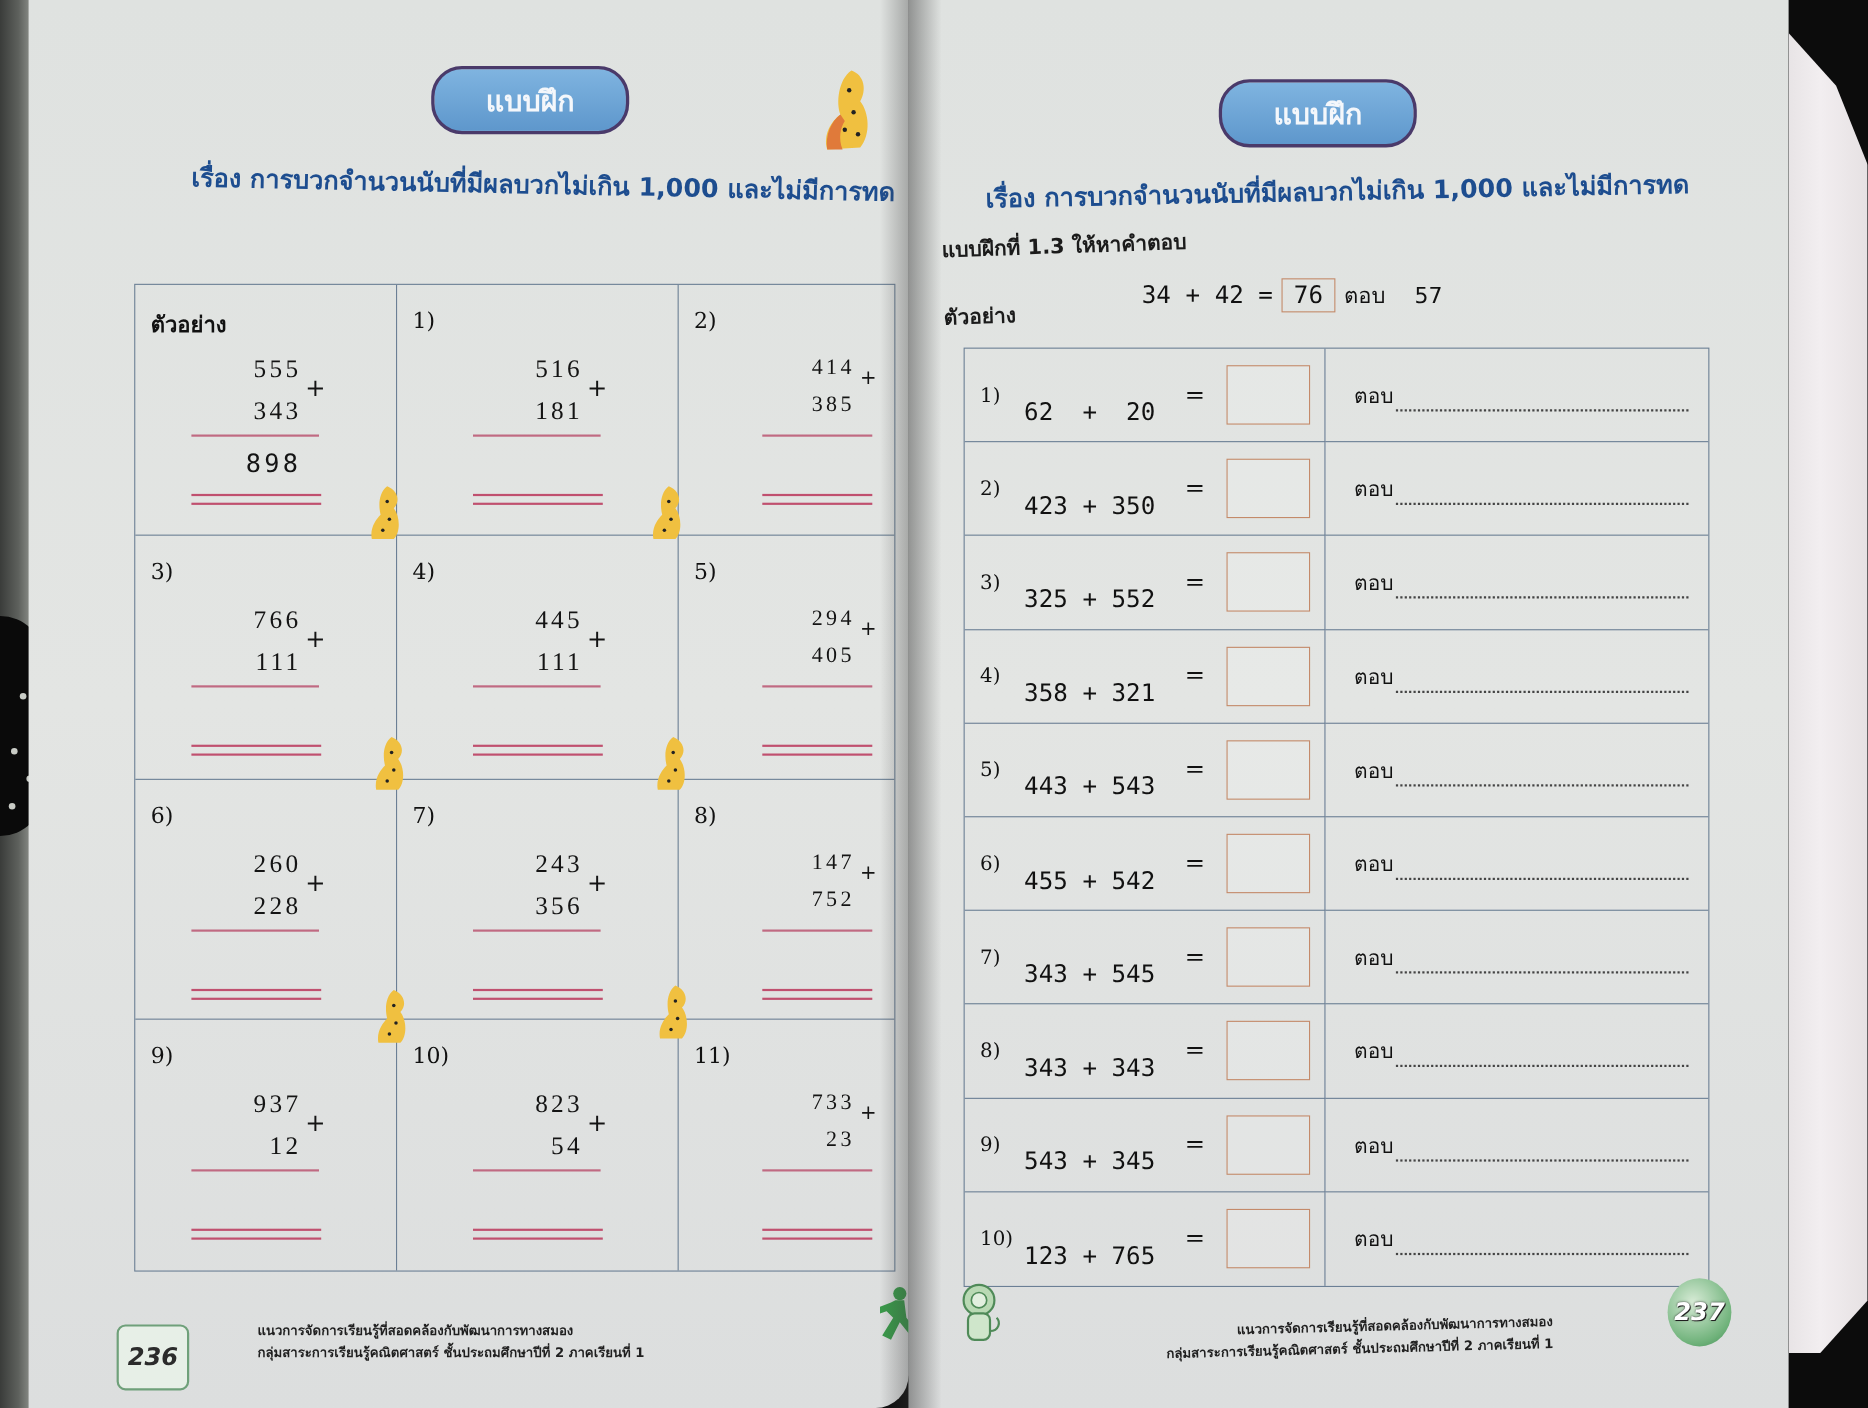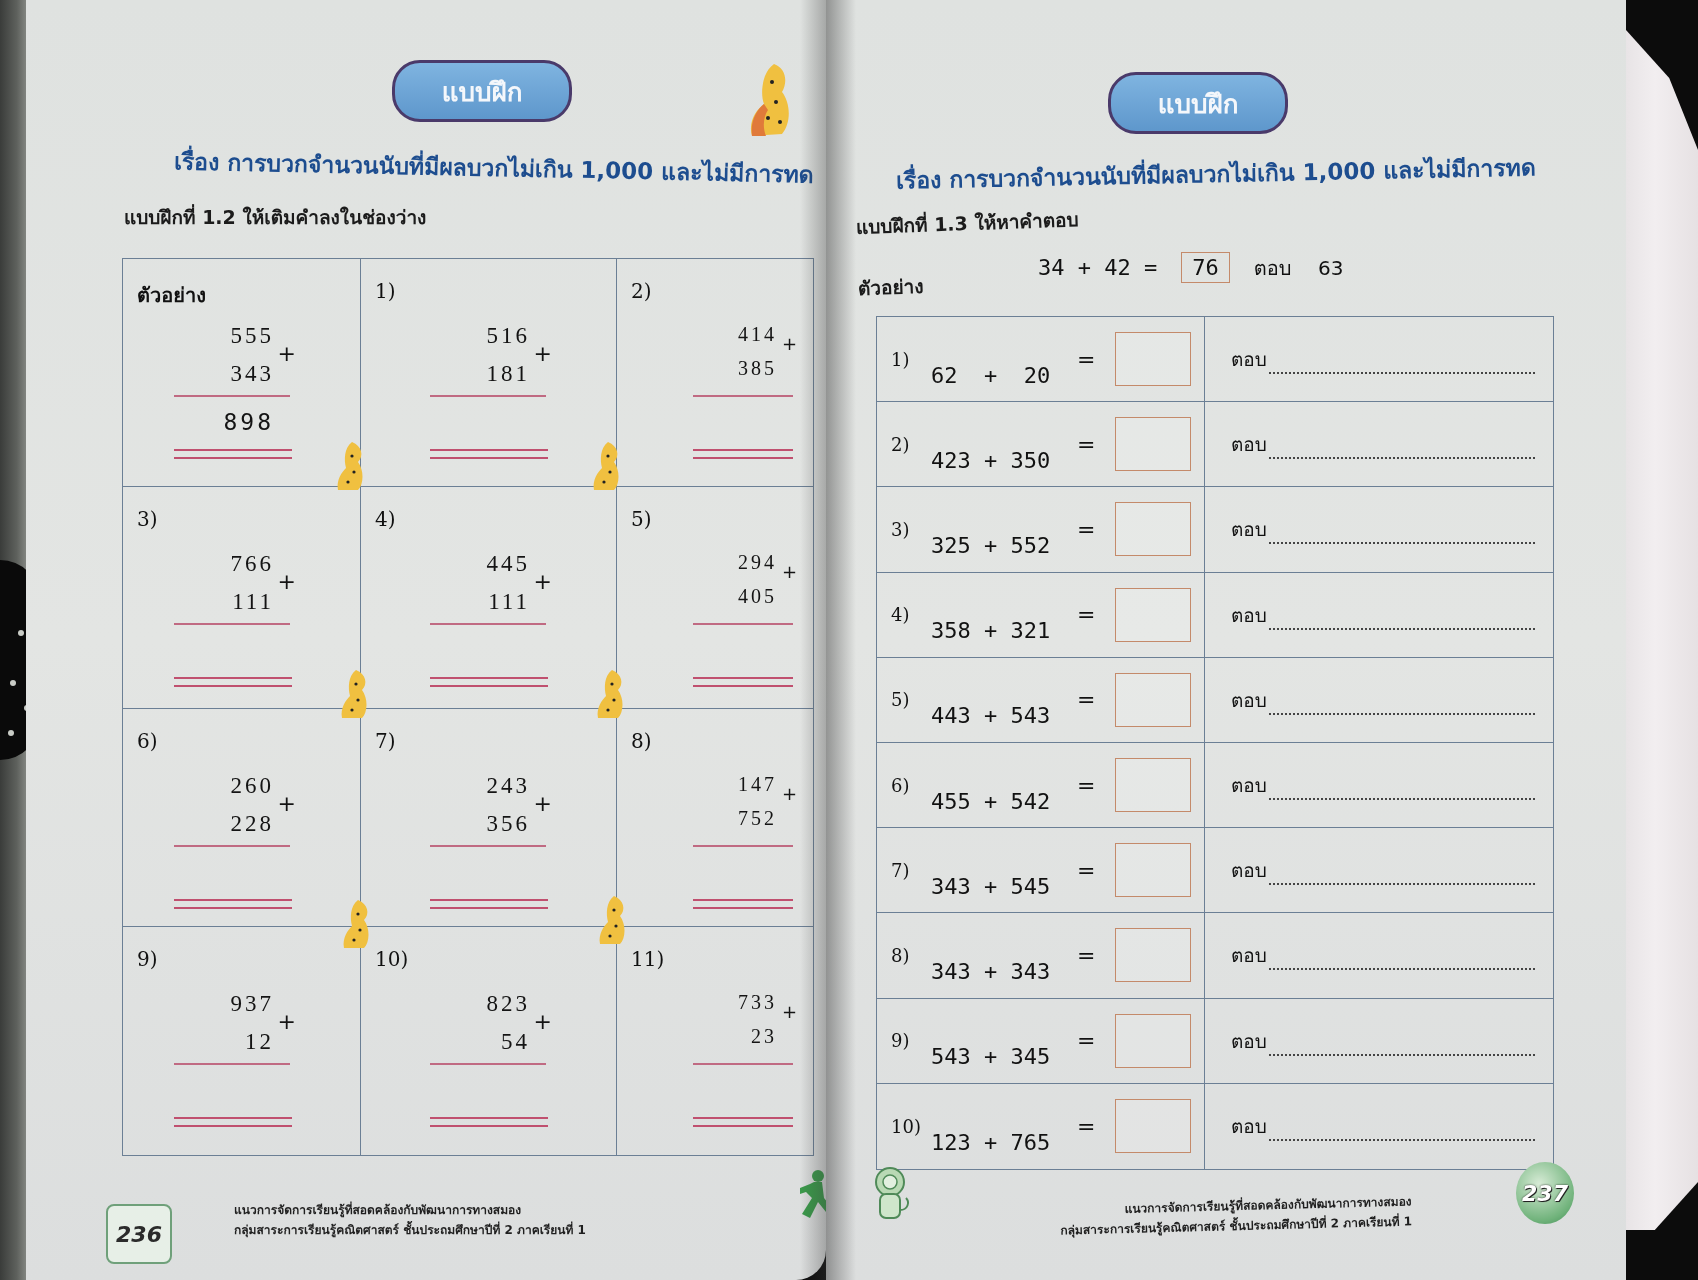--- a/index.html
+++ b/index.html
@@ -72,21 +72,21 @@
   .rule1 { position:absolute; right:70px; top:136px; width:116px; height:1.5px; background:#c06a82; }
   .answer { position:absolute; right:86px; top:150px; font-family:"DejaVu Sans Mono", monospace; font-size:23px; letter-spacing:3px; color:#141414; }
   .rule2 { position:absolute; right:68px; top:190px; width:118px; height:6px; border-top:2px solid #c0506f; border-bottom:2px solid #c0506f; }
   .col3 .rule1 { right:20px; width:100px; }
   .col3 .rule2 { right:20px; width:100px; }
 
   .critter { position:absolute; width:34px; height:52px; }
 
   
   .example-row { position:absolute; font-family:"DejaVu Sans Mono", monospace; font-size:22px; color:#111; }
-  .ex-box { display:inline-block; border:1.5px solid #c48a6a; padding:2px 10px; margin:0 24px; }
+  .ex-box { display:inline-block; border:1.5px solid #c48a6a; padding:2px 10px; margin:0 8px; }
   .table {
     position:absolute; left:50px; top:316px; width:676px; height:852px;
     border:1.5px solid #6b7f95;
     display:grid; grid-template-columns:328px 348px; grid-auto-rows:85.2px;
   }
   .tcell { border-bottom:1.5px solid #6b7f95; position:relative; display:flex; align-items:center; }
   .tcell.eq { border-right:1.5px solid #6b7f95; }
   .tcell.last { border-bottom:none; }
   .qnum { position:absolute; left:14px; font-size:18px; color:#111; }
   .expr { position:absolute; left:54px; font-family:"DejaVu Sans Mono", monospace; font-size:22px; color:#111; white-space:pre;margin-top:32px; }
@@ -118,21 +118,20 @@
   <div class="pill" style="left:366px;top:60px;width:174px;">แบบฝึก</div>
   <svg class="critter" style="left:720px;top:62px;width:48px;height:76px" viewBox="0 0 48 76">
     <path d="M28 2 C40 6 42 20 36 30 C44 40 46 60 36 72 L6 74 C2 60 10 48 18 42 C14 32 16 10 28 2Z" fill="#f0c040"></path>
     <path d="M18 42 C10 48 4 60 6 74 L20 74 C16 64 18 54 22 48Z" fill="#e07a3a"></path>
     <circle cx="26" cy="20" r="2" fill="#222"></circle>
       <circle cx="30" cy="40" r="2" fill="#222"></circle>
       <circle cx="22" cy="56" r="2" fill="#222"></circle>
       <circle cx="34" cy="60" r="2" fill="#222"></circle>
   </svg>
   <div class="topic" style="left:148px;top:150px;transform:rotate(1.2deg);">เรื่อง การบวกจำนวนนับที่มีผลบวกไม่เกิน 1,000 และไม่มีการทด</div>
-  <div class="subtitle" style="left:98px;top:202px;">แบบฝึกที่ 1.2   ให้เติมคำลงในช่องว่าง</div>
 
   <div class="grid">
 
     <div class="cell">
       <span class="cell-label th">ตัวอย่าง</span>
       <div class="operands">
           <div>555</div>
           <div>343</div>
         </div>
       <span class="plus">+</span>
@@ -314,21 +313,21 @@
   </svg>
 </div>
 
 <div class="page right">
   <div class="pill" style="left:282px;top:72px;width:174px;">แบบฝึก</div>
   <div class="topic" style="left:70px;top:156px;transform:rotate(-1.2deg);">เรื่อง การบวกจำนวนนับที่มีผลบวกไม่เกิน 1,000 และไม่มีการทด</div>
   <div class="subtitle" style="left:30px;top:208px;transform:rotate(-2deg);">แบบฝึกที่ 1.3   ให้หาคำตอบ</div>
 
   <div class="subtitle" style="left:32px;top:272px;transform:rotate(-2deg);">ตัวอย่าง</div>
   <div class="example-row" style="left:212px;top:252px;">
-    <span>34 + 42 =</span><span class="ex-box">76</span><span style="font-family:'DejaVu Sans',sans-serif;font-size:20px;">ตอบ</span>&nbsp;&nbsp;<span style="font-family:'DejaVu Sans',sans-serif;font-size:20px;">63</span>
+    <span>34 + 42 =</span><span class="ex-box">76</span><span style="font-family:'DejaVu Sans',sans-serif;font-size:20px;">ตอบ</span>&nbsp;&nbsp;<span style="font-family:'DejaVu Sans',sans-serif;font-size:20px;">57</span>
   </div>
 
   <div class="table">
     <div class="tcell eq">
         <span class="qnum">1)</span>
         <span class="expr">62  +  20</span>
         <span class="eqsign">=</span>
         <div class="ansbox"></div>
       </div>
     <div class="tcell">

